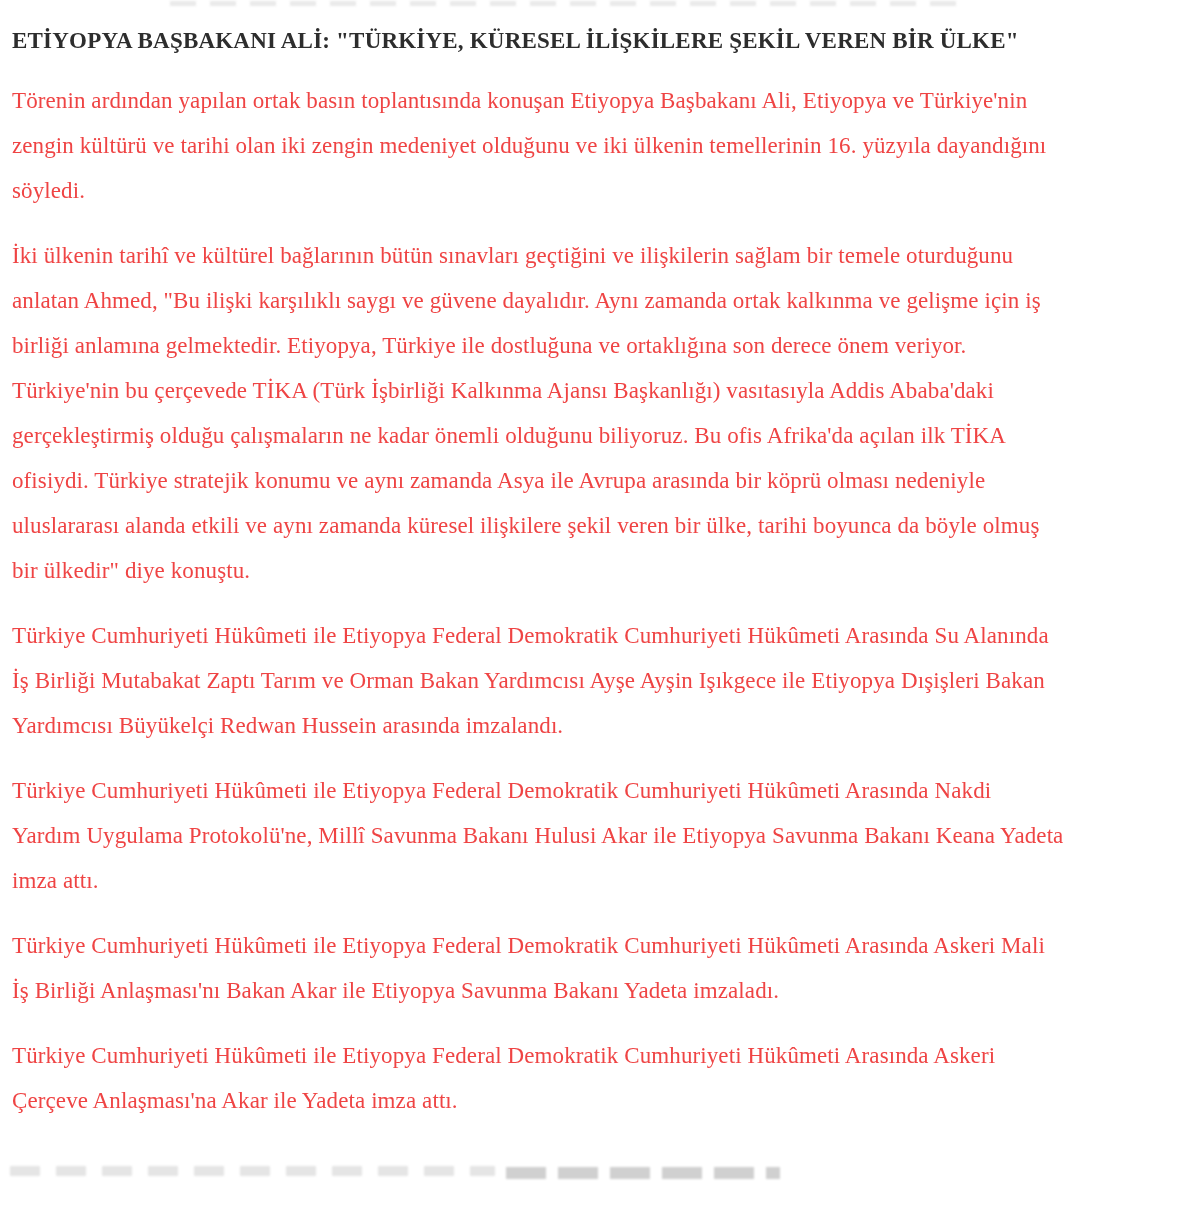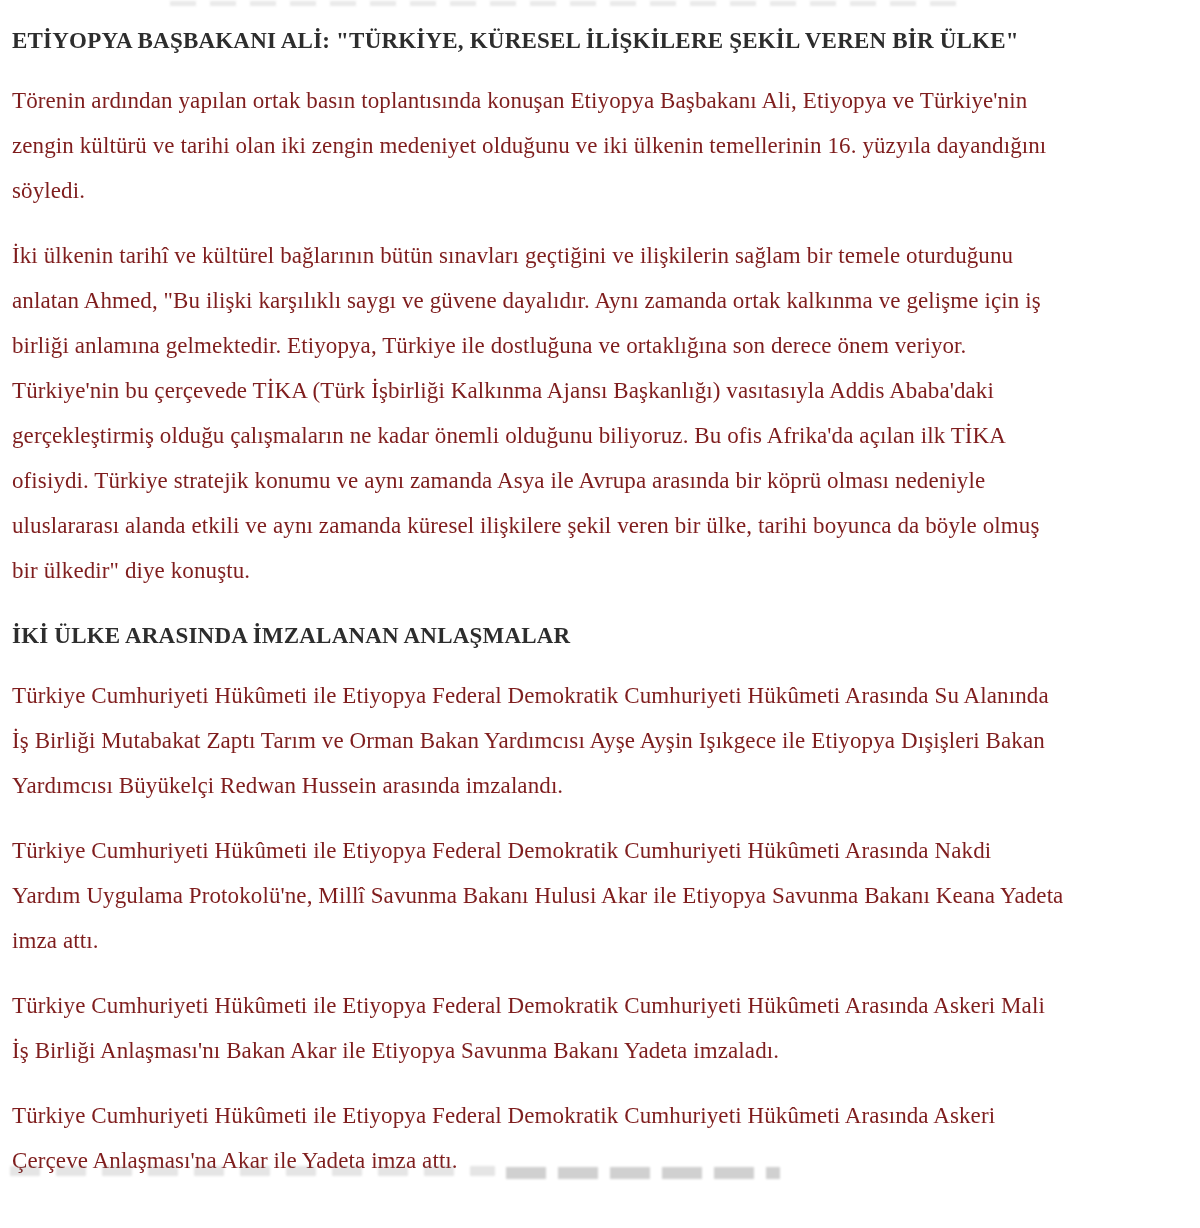--- a/index.html
+++ b/index.html
@@ -25,21 +25,21 @@
     line-height: 34px;
     font-weight: bold;
     margin: 0 0 20px 0;
     white-space: nowrap;
     letter-spacing: 0.2px;
   }
   h2.section-heading {
     margin: 26px 0 16px 0;
   }
   p.body-paragraph {
-    color: #7f1d1d;
+    color: #ef4444;
     font-size: 23px;
     line-height: 45px;
     margin: 20px 0;
     white-space: pre-line; 
     letter-spacing: 0.1px;
   }
   
   .ghost-strip {
     position: absolute;
     pointer-events: none;
@@ -87,21 +87,20 @@
 
   <p class="body-paragraph">İki ülkenin tarihî ve kültürel bağlarının bütün sınavları geçtiğini ve ilişkilerin sağlam bir temele oturduğunu
 anlatan Ahmed, "Bu ilişki karşılıklı saygı ve güvene dayalıdır. Aynı zamanda ortak kalkınma ve gelişme için iş
 birliği anlamına gelmektedir. Etiyopya, Türkiye ile dostluğuna ve ortaklığına son derece önem veriyor.
 Türkiye'nin bu çerçevede TİKA (Türk İşbirliği Kalkınma Ajansı Başkanlığı) vasıtasıyla Addis Ababa'daki
 gerçekleştirmiş olduğu çalışmaların ne kadar önemli olduğunu biliyoruz. Bu ofis Afrika'da açılan ilk TİKA
 ofisiydi. Türkiye stratejik konumu ve aynı zamanda Asya ile Avrupa arasında bir köprü olması nedeniyle
 uluslararası alanda etkili ve aynı zamanda küresel ilişkilere şekil veren bir ülke, tarihi boyunca da böyle olmuş
 bir ülkedir" diye konuştu.</p>
 
-  <h2 class="section-heading">İKİ ÜLKE ARASINDA İMZALANAN ANLAŞMALAR</h2>
 
   <p class="body-paragraph">Türkiye Cumhuriyeti Hükûmeti ile Etiyopya Federal Demokratik Cumhuriyeti Hükûmeti Arasında Su Alanında
 İş Birliği Mutabakat Zaptı Tarım ve Orman Bakan Yardımcısı Ayşe Ayşin Işıkgece ile Etiyopya Dışişleri Bakan
 Yardımcısı Büyükelçi Redwan Hussein arasında imzalandı.</p>
 
   <p class="body-paragraph">Türkiye Cumhuriyeti Hükûmeti ile Etiyopya Federal Demokratik Cumhuriyeti Hükûmeti Arasında Nakdi
 Yardım Uygulama Protokolü'ne, Millî Savunma Bakanı Hulusi Akar ile Etiyopya Savunma Bakanı Keana Yadeta
 imza attı.</p>
 
   <p class="body-paragraph">Türkiye Cumhuriyeti Hükûmeti ile Etiyopya Federal Demokratik Cumhuriyeti Hükûmeti Arasında Askeri Mali

